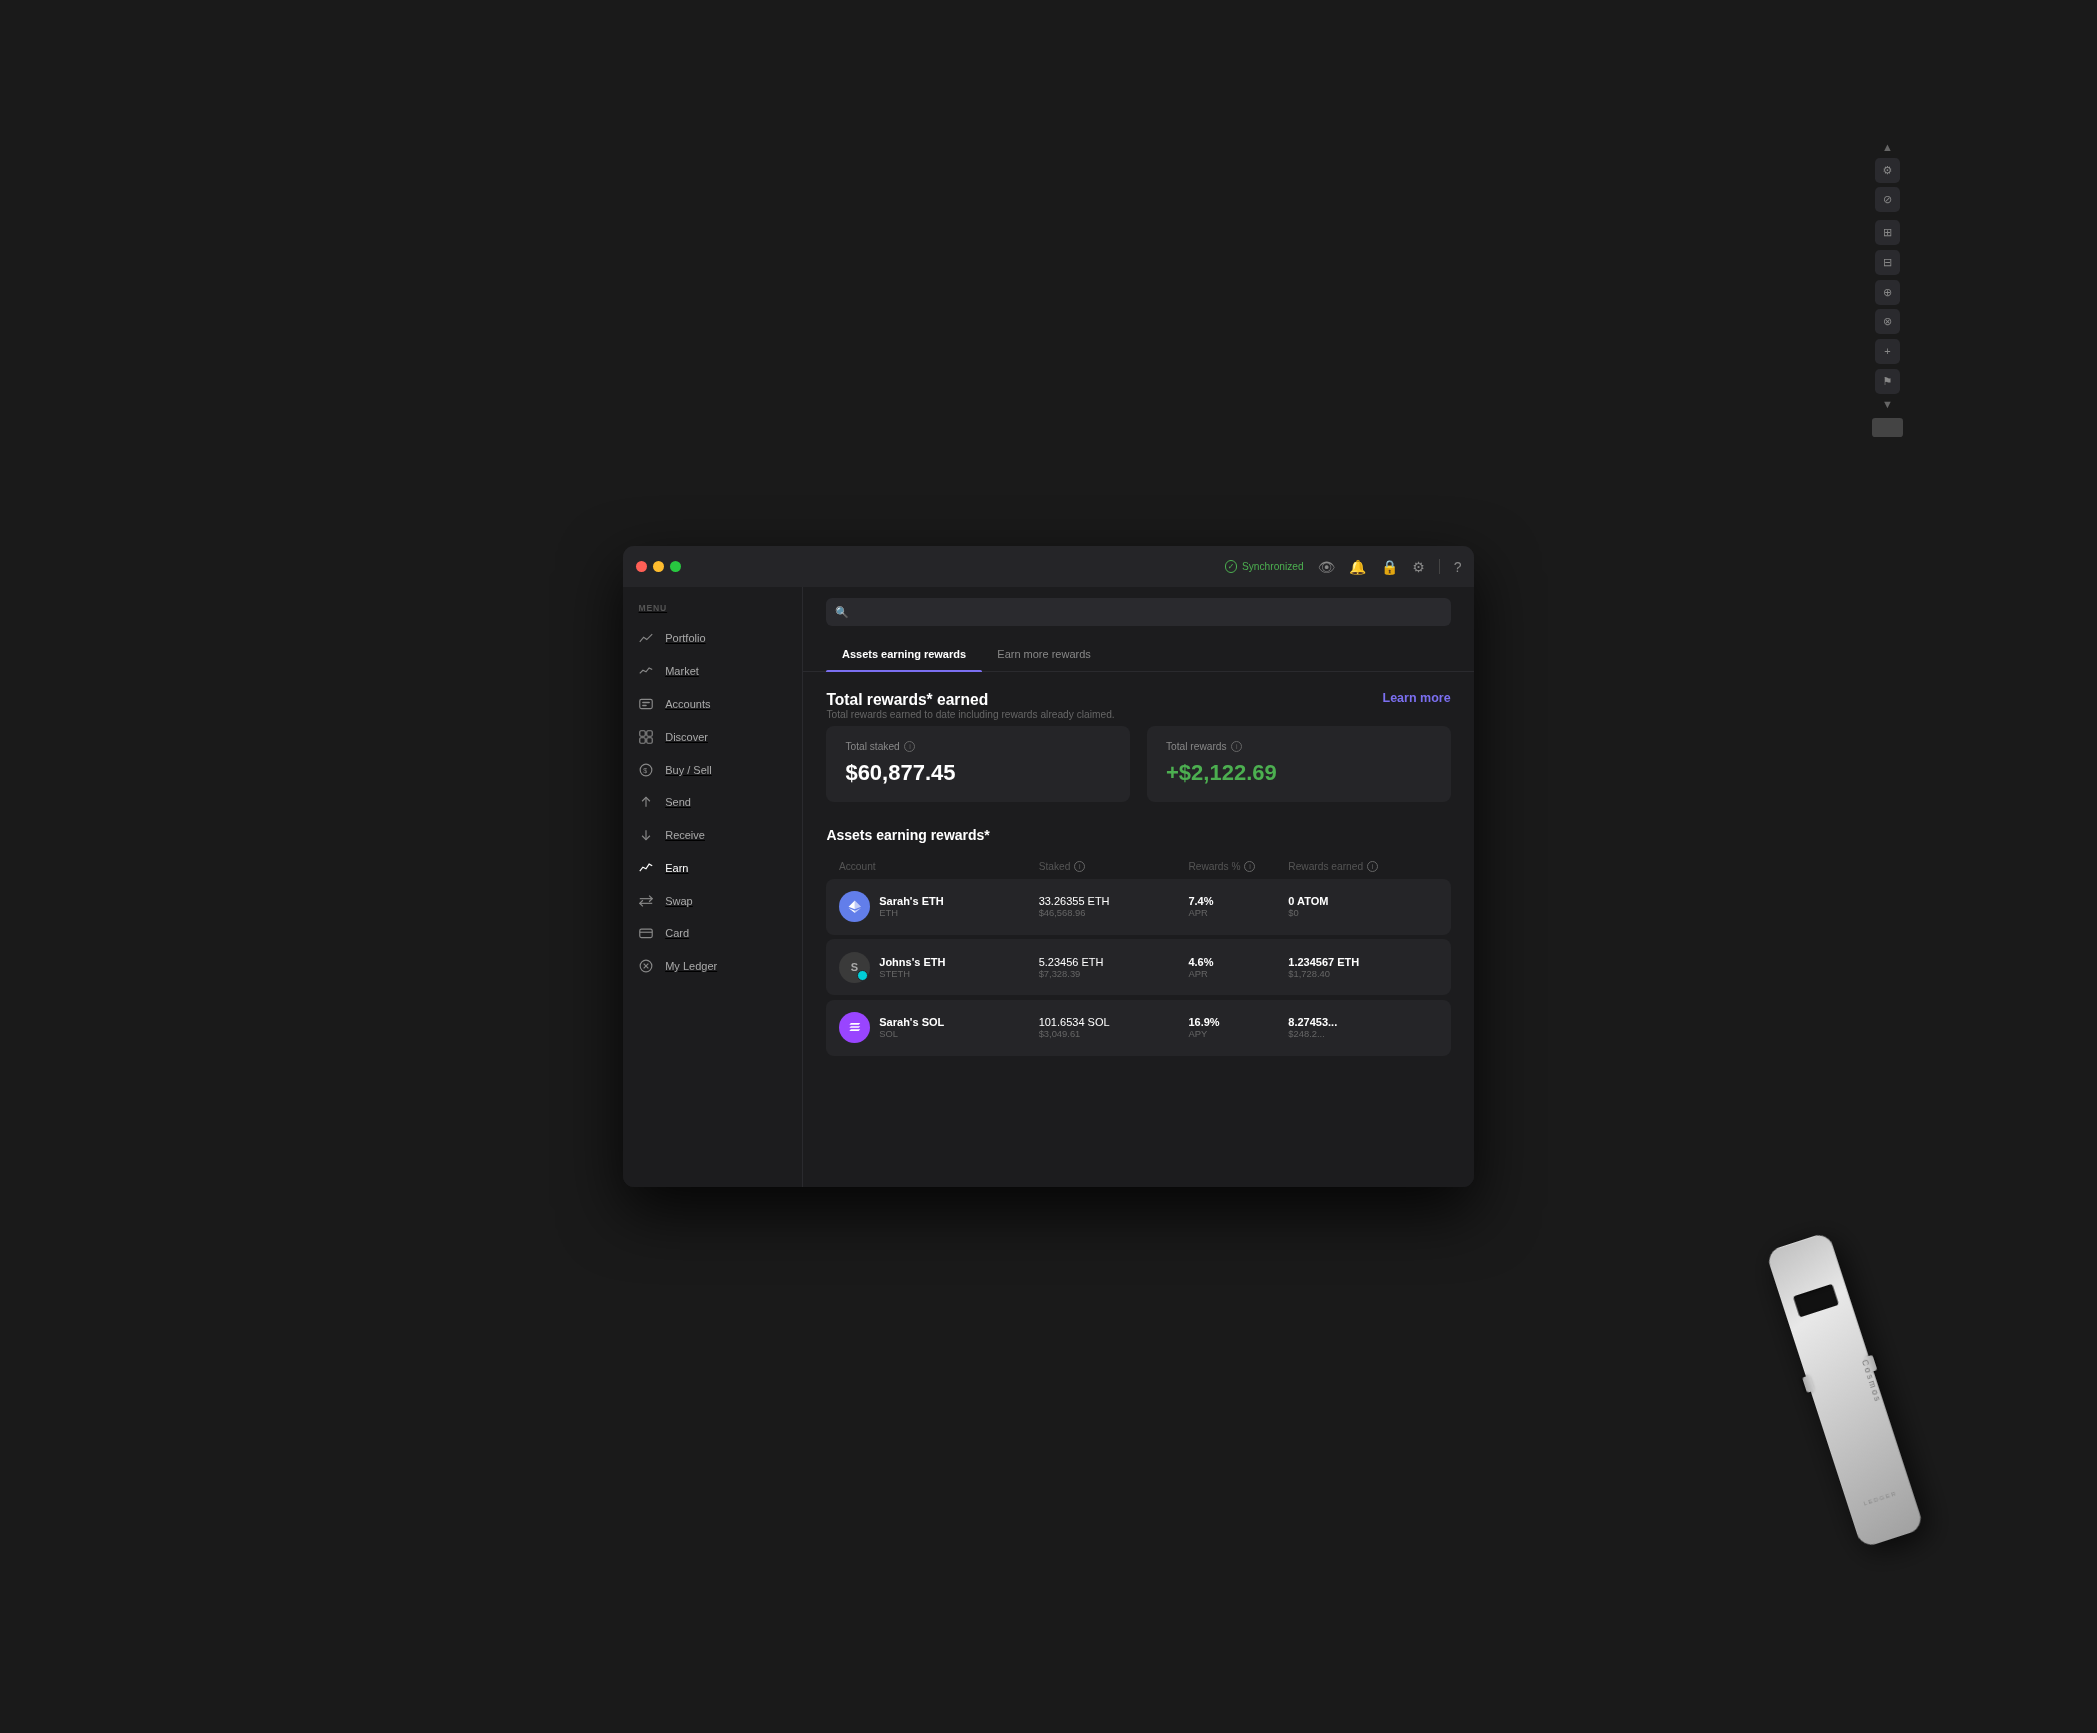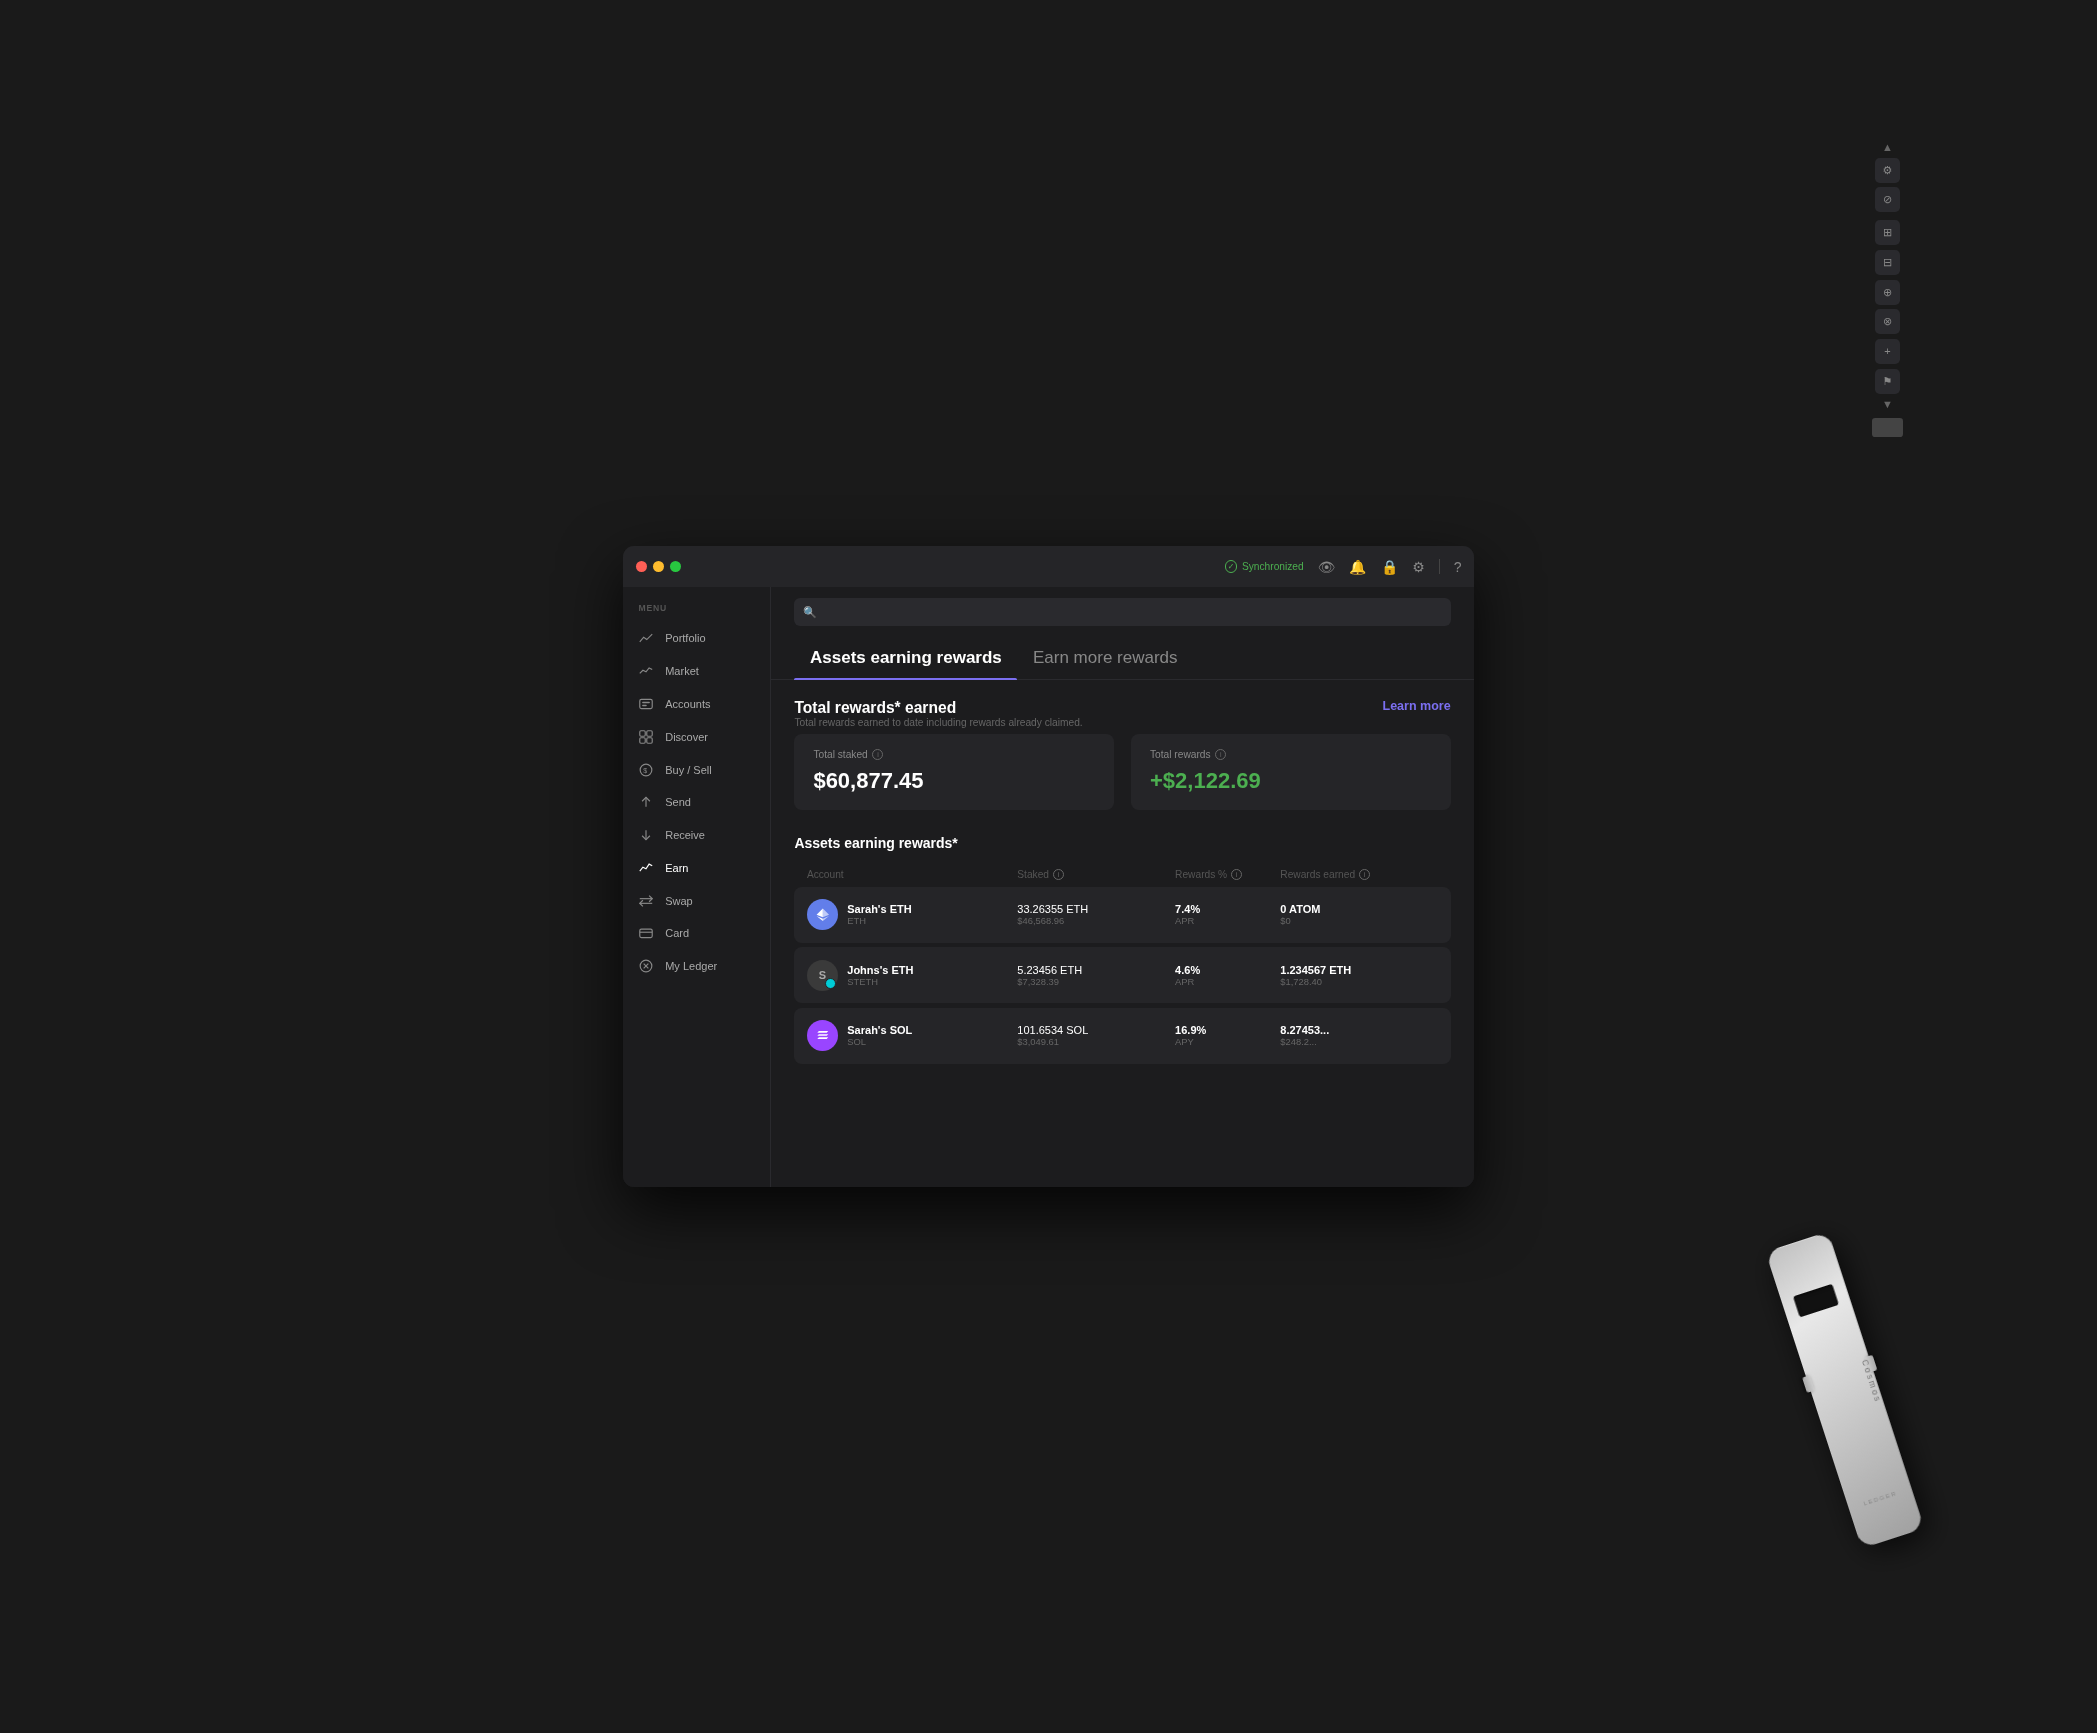--- a/index.html
+++ b/index.html
@@ -85,25 +85,26 @@
 
     
     .main-layout {
       display: flex;
       flex: 1;
       overflow: hidden;
     }
 
     
     .sidebar {
-      width: 148px;
+      width: 180px;
       background: #1c1c1e;
       padding: 15.6px 0;
       flex-shrink: 0;
       border-right: 0.8px solid #2a2a2e;
+      text-decoration: underline;
     }
     .sidebar-menu-label {
       color: #555;
       font-size: 8.6px;
       font-weight: 600;
       letter-spacing: 0.8px;
       padding: 0 15.6px 9.4px;
       text-transform: uppercase;
     }
     .sidebar-item {
@@ -157,21 +158,21 @@
     
     .tabs {
       display: flex;
       border-bottom: 0.8px solid #2a2a2e;
       padding: 0 23.4px;
       background: #1c1c1e;
     }
     .tab {
       padding: 11px 15.6px;
       color: #888;
-      font-size: 17px;
+      font-size: 11px;
       cursor: pointer;
       position: relative;
       white-space: nowrap;
     }
     .tab.active {
       color: #fff;
       font-weight: 600;
     }
     .tab.active::after {
       content: '';

